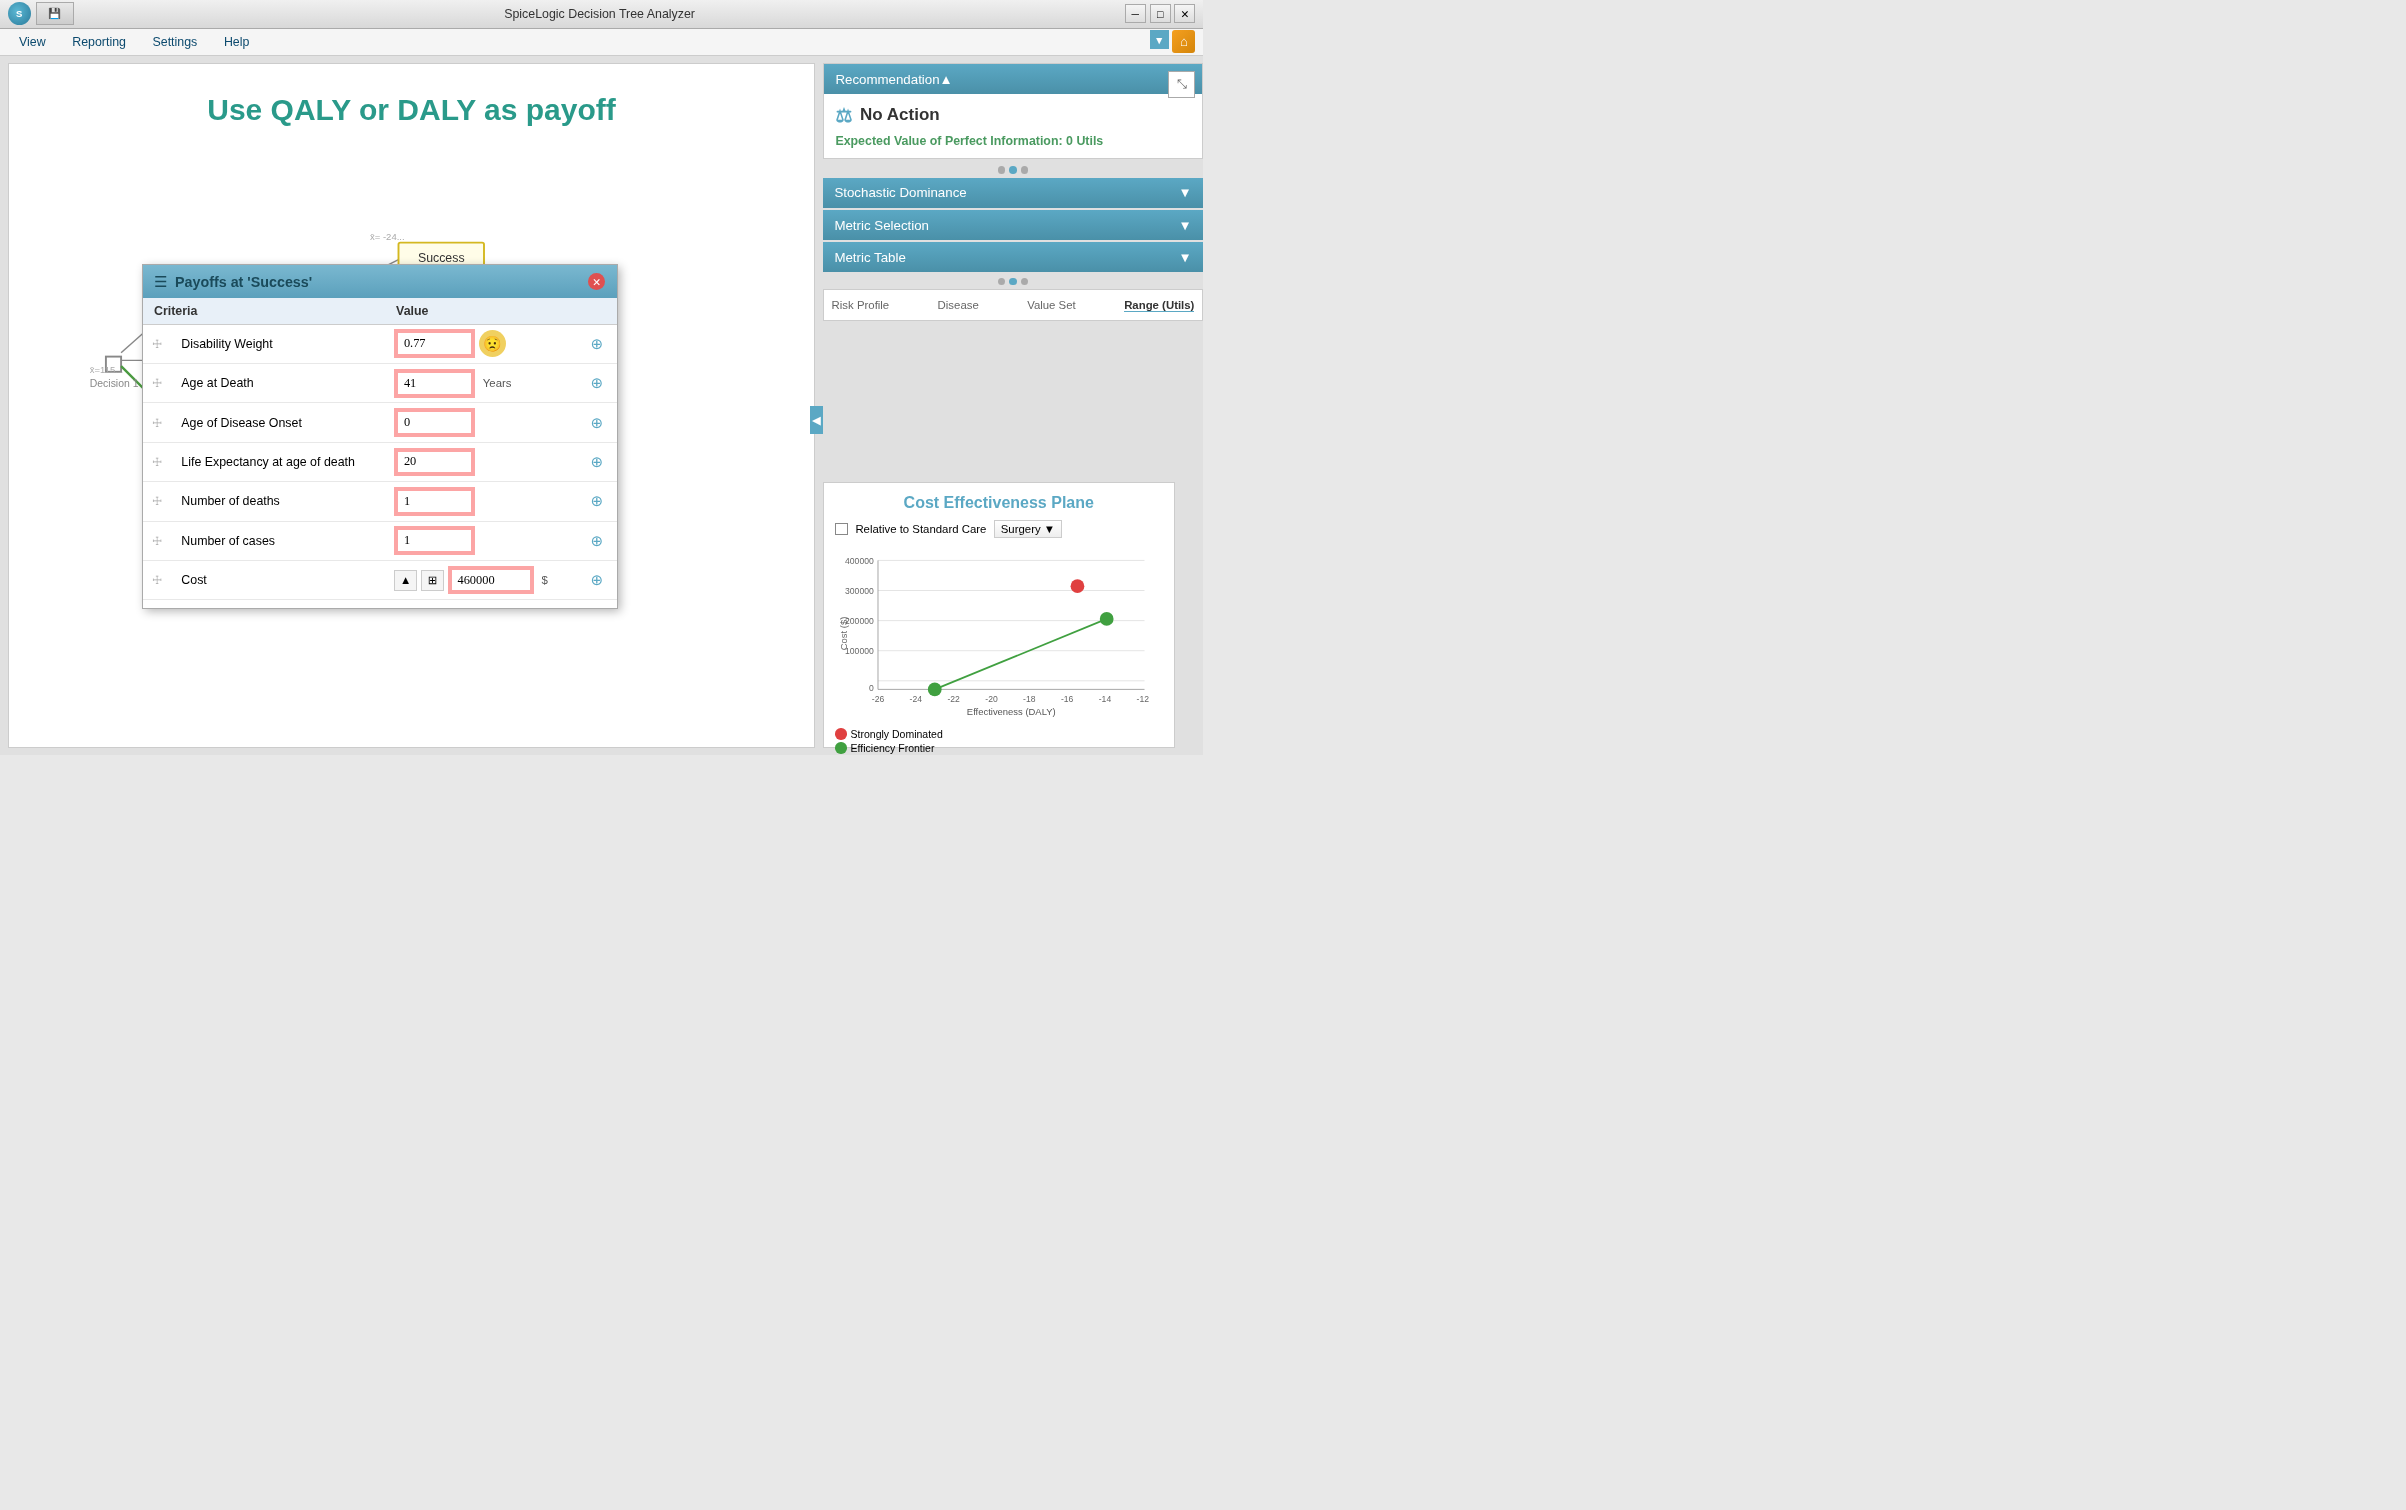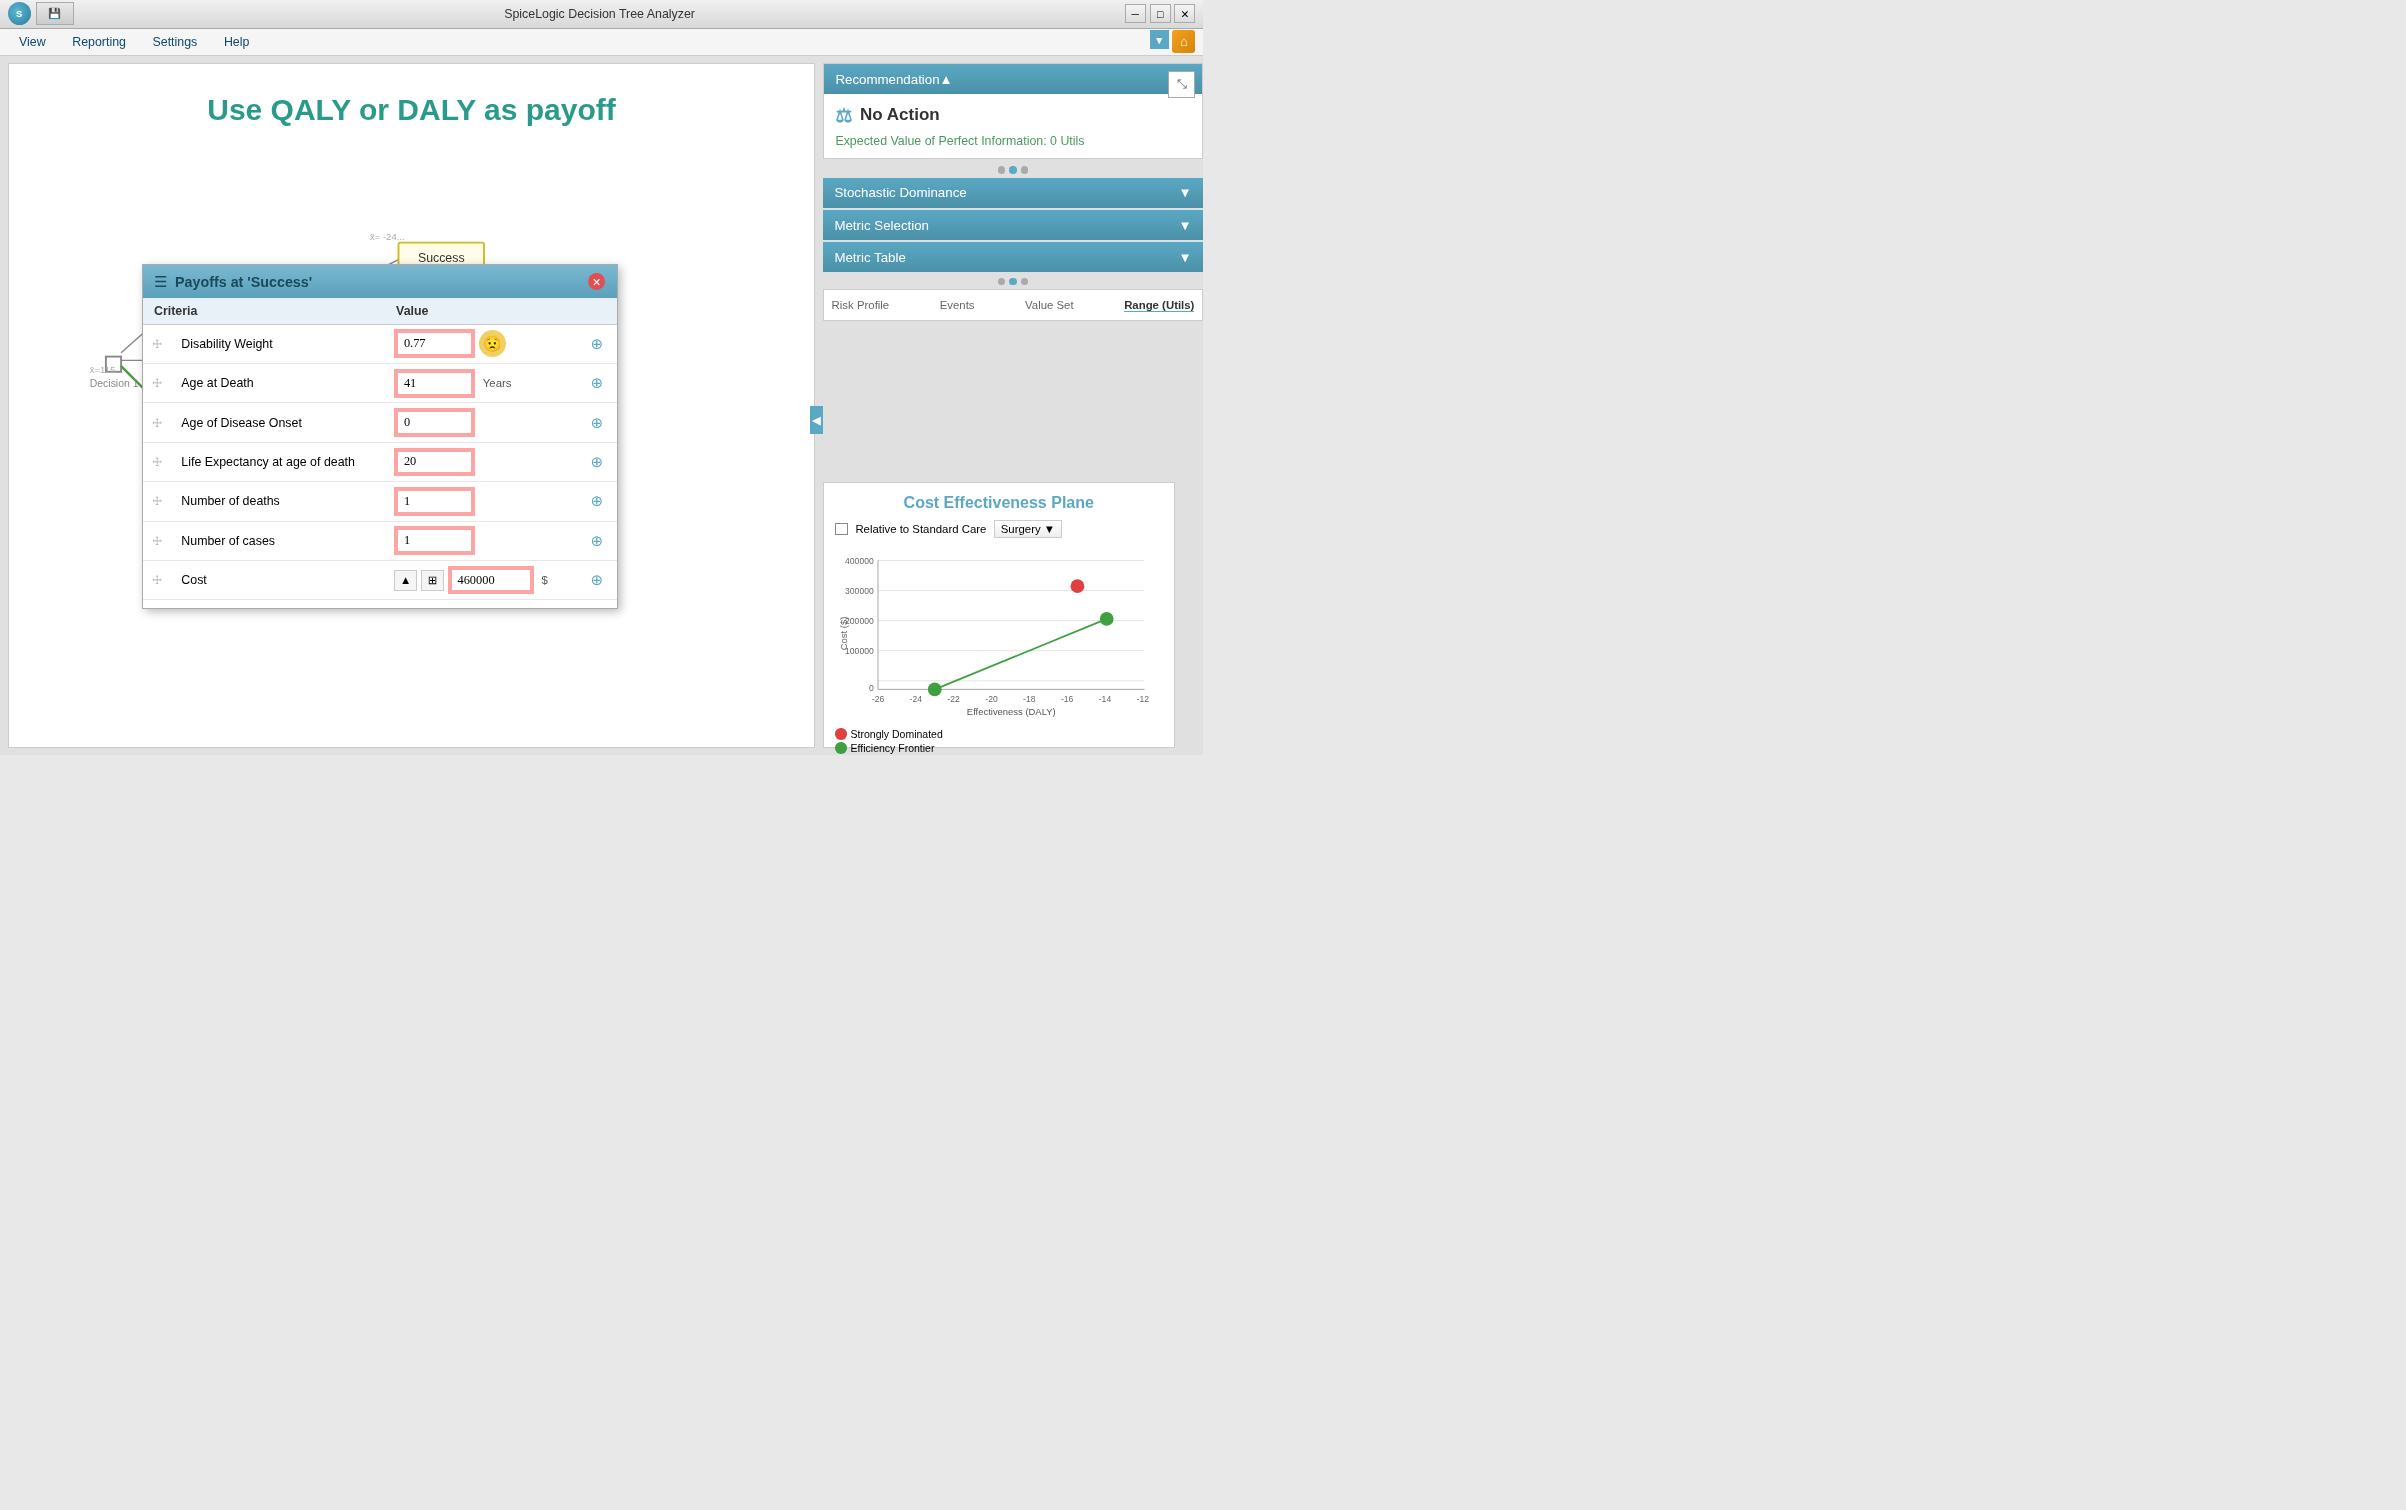--- a/index.html
+++ b/index.html
@@ -96,21 +96,21 @@
       display: flex;
       align-items: center;
       gap: 7.6px;
       font-size: 17px;
       font-weight: bold;
       color: #333;
       margin-bottom: 7.6px;
     }
     .gavel-icon { color: #5ba8c4; font-size: 19px; }
 
-    .evpi-text { color: #4a9a60; font-size: 12.4px; }
+    .evpi-text { color: #4a9a60; font-size: 12.4px; font-weight: bold; }
 
     .stochastic-header {
       background: linear-gradient(to bottom, #5ba8c4, #4a90a8);
       color: white;
       padding: 7.6px 11.4px;
       display: flex;
       align-items: center;
       justify-content: space-between;
       font-size: 13.3px;
       cursor: pointer;
@@ -526,21 +526,21 @@
     </div>
 
     <div class="dots-row">
       <div class="dot"></div>
       <div class="dot active"></div>
       <div class="dot"></div>
     </div>
 
     <div style="background:white;border:1px solid #ccc;height:32px;margin-bottom:3.8px;padding:3.8px 7.6px;display:flex;align-items:center;justify-content:space-between;font-size:11.4px;color:#666;">
       <span>Risk Profile</span>
-      <span>Events</span>
+      <span>Disease</span>
       <span>Value Set</span>
       <span style="font-weight:600;color:#333;border-bottom:1.9px solid #5ba8c4;">Range (Utils)</span>
       <div class="expand-btn">⤡</div>
     </div>
 
     <div class="chart-container">
       <div class="chart-title">Cost Effectiveness Plane</div>
 
       <div class="relative-to">
         <div class="checkbox-empty"></div>

